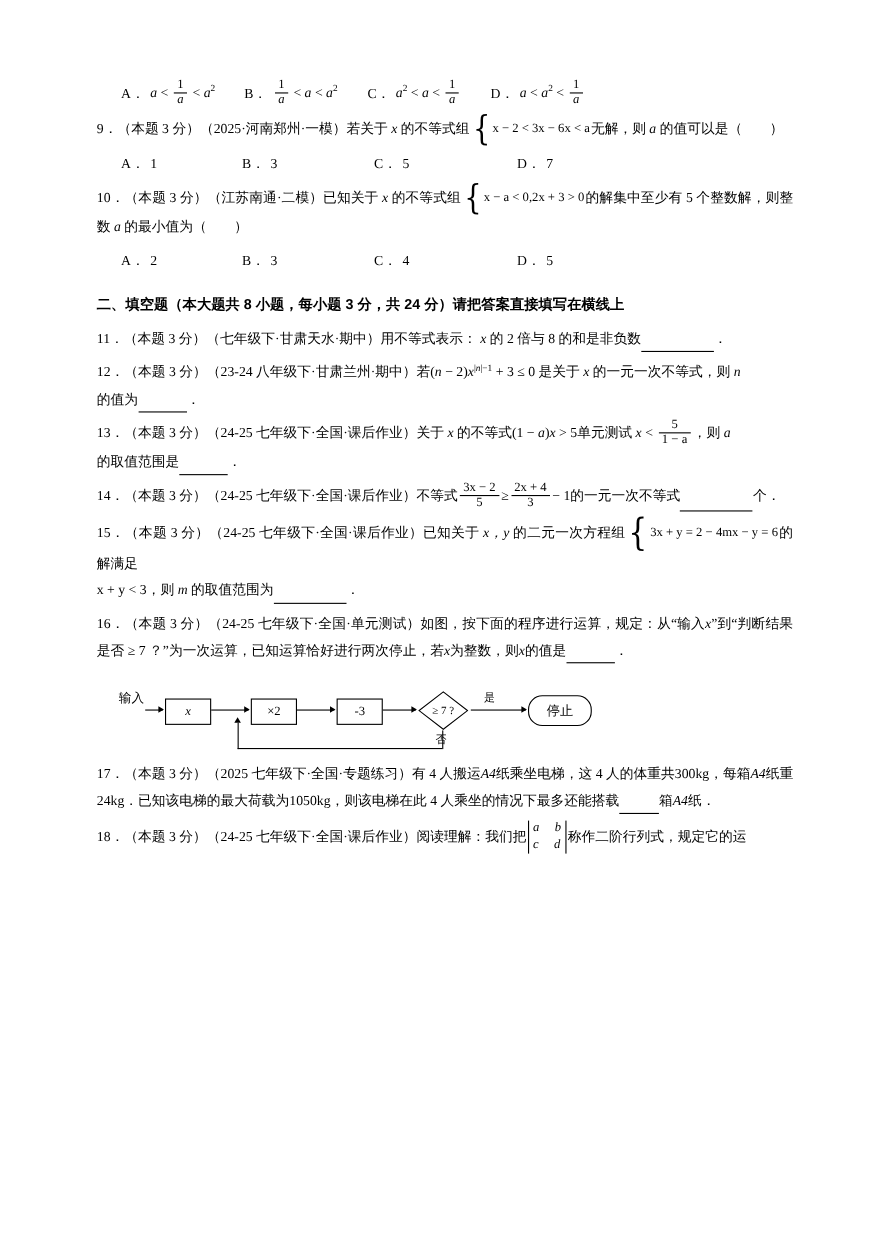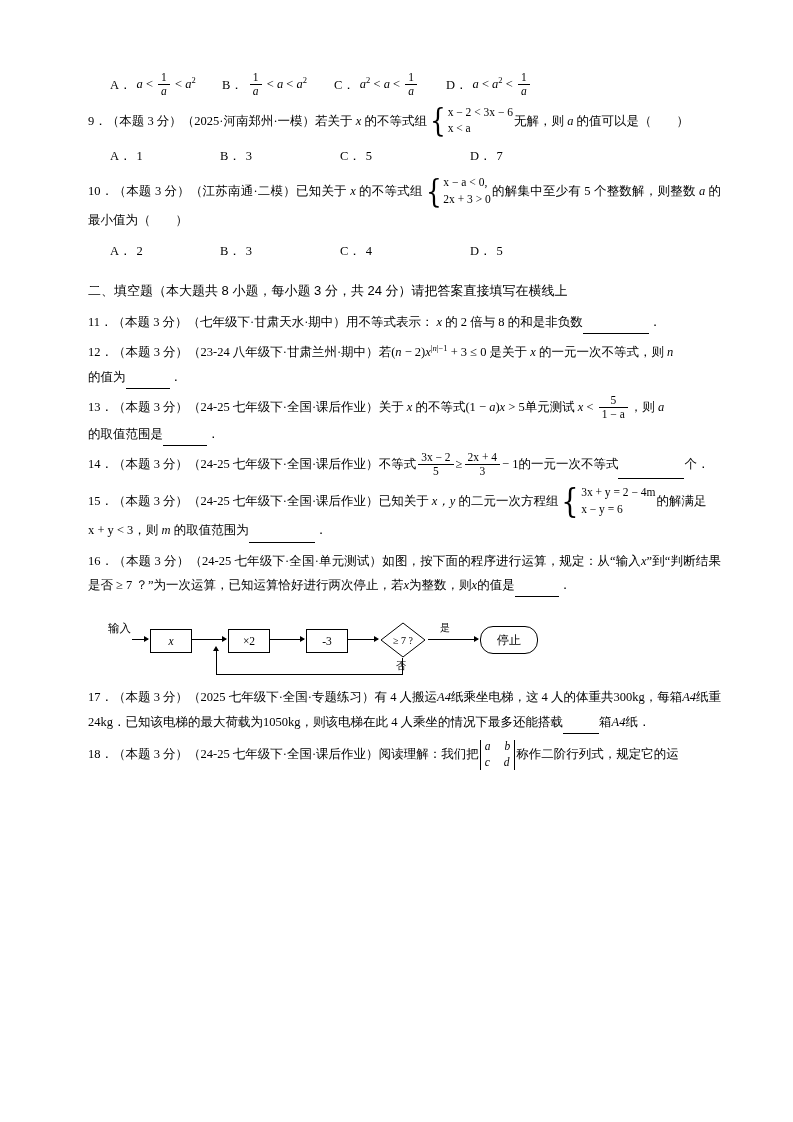--- a/index.html
+++ b/index.html
@@ -76,30 +76,30 @@
   }
   .sys .brace {
     font-size: 31px;
     line-height: 0.85;
     font-family: "DejaVu Serif", serif;
     transform: scaleX(0.8);
     margin-right: 0px;
   }
   .sys .rows {
     display: inline-flex;
-    flex-direction: column;
+    flex-direction: row;
     font-size: 11.5px;
     line-height: 1.45;
     text-align: left;
   }
   .sys.tall .brace { font-size: 34px; }
 
   .section-title {
     font-family: "Liberation Sans", sans-serif;
-    font-weight: normal;
+    font-weight: bold;
     font-size: 13px;
     margin: 18px 0 10px 0;
   }
   .blank {
     display: inline-block;
     border-bottom: 1px solid #000;
     min-width: 44px;
     height: 12px;
     vertical-align: bottom;
   }

